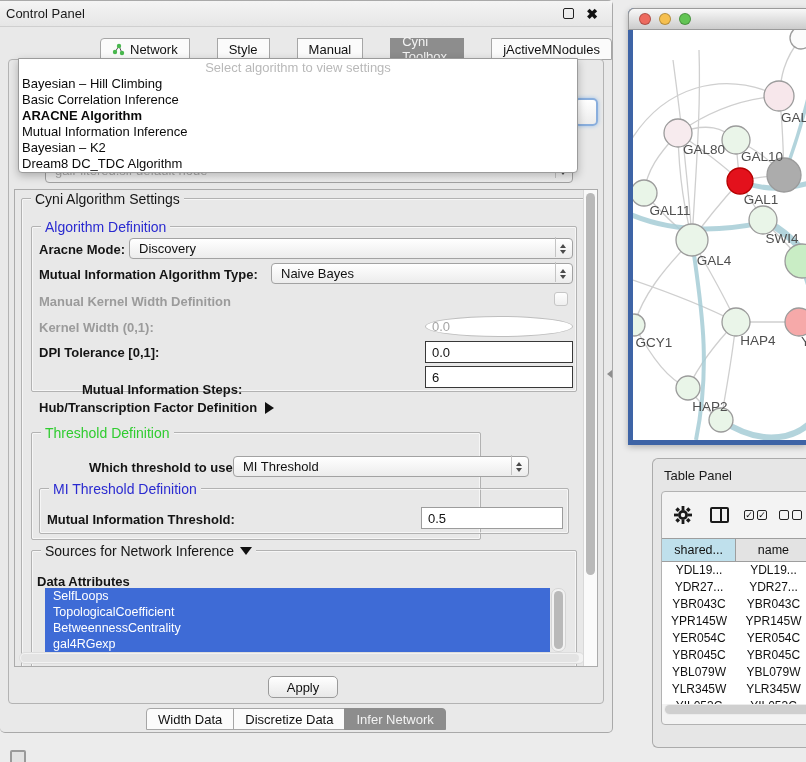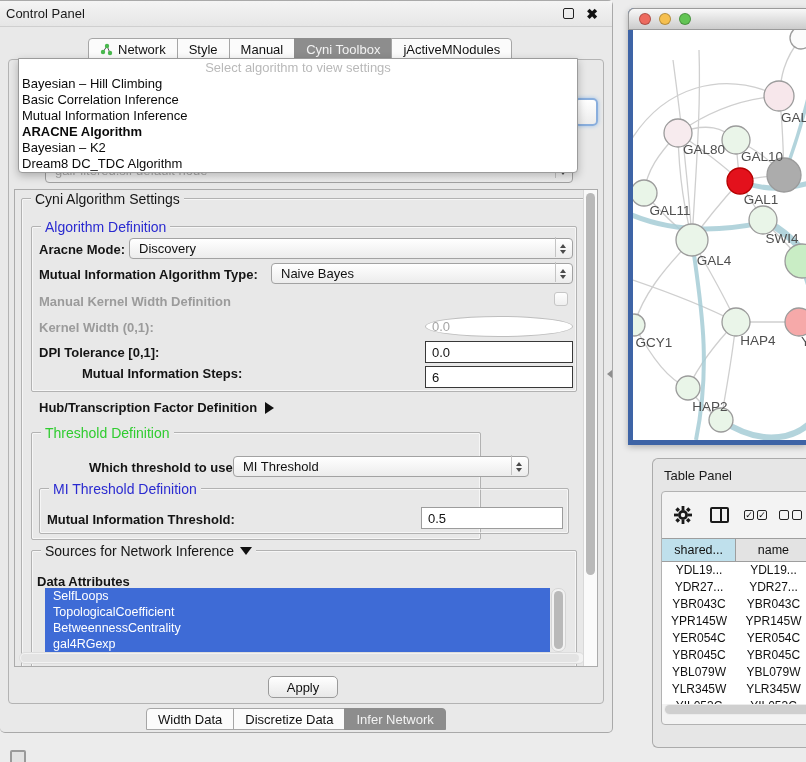--- a/index.html
+++ b/index.html
@@ -130,21 +130,21 @@
 <body>
 
 <div class="abs cp-window">
 
   <div class="abs cp-titlebar">
     <span class="cp-title">Control Panel</span>
     <span class="float-btn"></span>
     <span class="close-btn">✖</span>
   </div>
 
-  <div class="abs tabrow" style="left:88px; top:37px;">
+  <div class="abs tabrow" style="left:100px; top:37px;gap:28px;">
     <div class="tab first">
       <svg width="13" height="13" viewBox="0 0 13 13">
         <line x1="3" y1="9" x2="7" y2="3" stroke="#555" stroke-width="1"></line>
         <line x1="7" y1="3" x2="10" y2="10" stroke="#555" stroke-width="1"></line>
         <circle cx="3" cy="9" r="2.2" fill="#49B84E"></circle>
           <circle cx="7" cy="3" r="2.2" fill="#49B84E"></circle>
           <circle cx="10" cy="10" r="2.2" fill="#49B84E"></circle>
       </svg>
       <span>Network</span>
     </div>
@@ -172,22 +172,22 @@
         <span class="arr-up"></span>
         <span class="arr-dn"></span>
       </span>
   </div>
 
   <div class="abs popup">
     <div class="pop-head">Select algorithm to view settings</div>
     <div id="algo-list">
         <div class="pop-item">Bayesian – Hill Climbing</div>
         <div class="pop-item">Basic Correlation Inference</div>
+        <div class="pop-item current">ARACNE Algorithm</div>
         <div class="pop-item">Mutual Information Inference</div>
-        <div class="pop-item current">ARACNE Algorithm</div>
         <div class="pop-item">Bayesian – K2</div>
         <div class="pop-item">Dream8 DC_TDC Algorithm</div>
       </div>
   </div>
 
   <div class="abs settings-pane">
 
     <div class="group" style="left:6px; top:8px; width:564px; height:640px;">
       <span class="grouptitle">Cyni Algorithm Settings</span>
     </div>
@@ -220,21 +220,21 @@
     <span class="lbl disabled" style="left:24px; top:130px;">Kernel Width (0,1):</span>
     <div class="field light" style="left:410px; top:126px; width:148px; height:21px;">
       <span>0.0</span>
     </div>
 
     <span class="lbl bold" style="left:24px; top:155px;">DPI Tolerance [0,1]:</span>
     <div class="field" style="left:410px; top:151px; width:148px; height:22px;">
       <span>0.0</span>
     </div>
 
-    <span class="lbl bold" style="left:24px; top:176px;padding-left:43px;">Mutual Information Steps:</span>
+    <span class="lbl bold" style="left:24px; top:192px;padding-left:43px;">Mutual Information Steps:</span>
     <div class="field" style="left:410px; top:176px; width:148px; height:22px;">
       <span>6</span>
     </div>
 
     <span class="lbl bold" style="left:24px; top:210px;">
       <span>Hub/Transcription Factor Definition</span><span class="tri-right"></span>
     </span>
 
     <div class="group" style="left:16px; top:242px; width:450px; height:108px;">
       <span class="grouptitle green">Threshold Definition</span>

